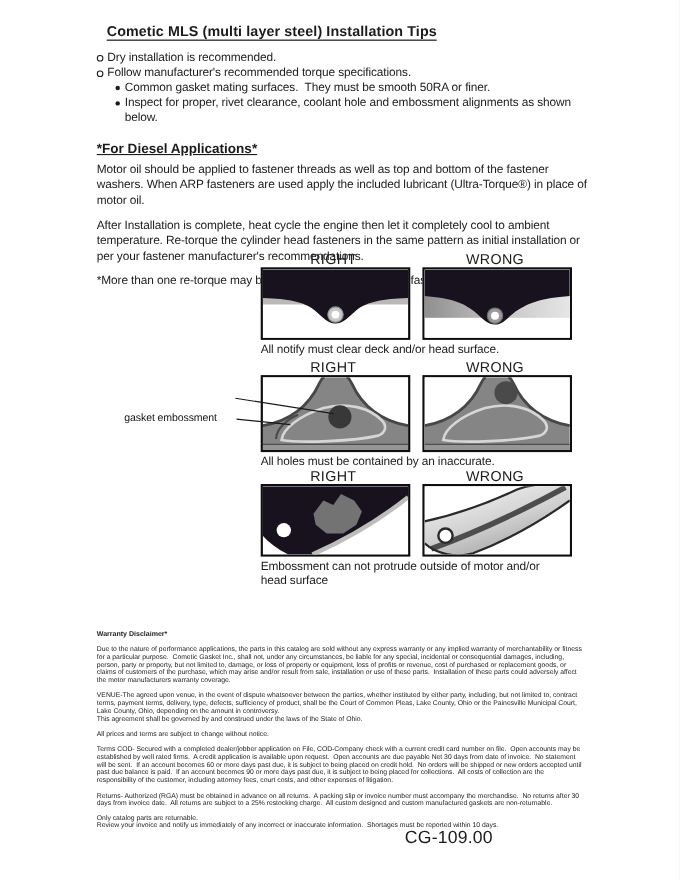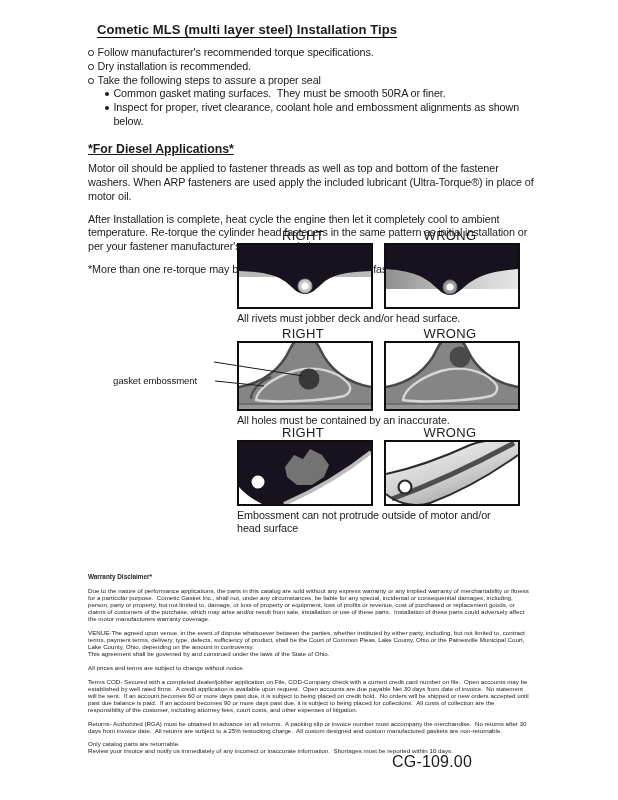--- a/index.html
+++ b/index.html
@@ -50,42 +50,38 @@
   .deck{fill:#ffffff;}
   .hole{fill:var(--hole,#383838);}
   .emboss-line{stroke:var(--gray-light,#d6d6d6);stroke-width:2.4;fill:none;}
   .arc-dark{stroke:var(--gray-dark,#474747);fill:none;}
   .silver-arc{stroke:#bdbdbd;stroke-width:4;fill:none;}
   
   .disclaimer{position:absolute;left:88px;top:573px;width:442px;font-size:6.2px;line-height:7.1px;letter-spacing:0;color:#222;}
   .disc-head{font-weight:bold;font-size:6.4px;margin-bottom:7px;}
   .disc-para{margin-bottom:6.5px;}
   
-  .page-code{position:absolute;left:392px;top:753px;font-size:16px;letter-spacing:0.2px;color:#1b1b1b;}
+  .page-code{position:absolute;left:368px;top:753px;font-size:16px;letter-spacing:0.2px;color:#1b1b1b;}
 </style>
 </head>
 <body>
 
 <div class="page">
 
   <div class="head-block">
     <div class="doc-title">Cometic MLS (multi layer steel) Installation Tips</div>
 
     <div class="tips">
       <div class="bullet-row">
         <span class="marker-open"></span>
-        <span class="pre">Follow manufacturer's recommended torque specifications.</span>
+        <span class="pre">Dry installation is recommended.</span>
       </div>
       <div class="bullet-row">
         <span class="marker-open"></span>
-        <span class="pre">Dry installation is recommended.</span>
-      </div>
-      <div class="bullet-row">
-        <span class="marker-open"></span>
-        <span class="pre">Take the following steps to assure a proper seal</span>
+        <span class="pre">Follow manufacturer's recommended torque specifications.</span>
       </div>
       <div class="bullet-row sub">
         <span class="marker-filled"></span>
         <span class="pre">Common gasket mating surfaces.  They must be smooth 50RA or finer.</span>
       </div>
       <div class="bullet-row sub">
         <span class="marker-filled"></span>
         <span class="pre">Inspect for proper, rivet clearance, coolant hole and embossment alignments as shown below.</span>
       </div>
     </div>
@@ -125,21 +121,21 @@
           <rect x="0" y="24" width="132" height="20" fill="url(#grad1)"></rect>
           <rect class="deck" y="44" width="132" height="18"></rect>
           <path class="ink" d="M0,0 H132 V24 C106,26 95,30 83,38 C75,44 71,50 64,50 C57,50 53,45 45,38 C35,30 24,26 0,24 Z"></path>
           <g>
             <circle cx="64" cy="42" r="7" fill="#9a9a9a" stroke="#6f6f6f" stroke-width="1"></circle>
             <circle cx="64" cy="42" r="3.6" fill="#ffffff"></circle>
           </g>
         </svg>
       </div>
     </div>
-    <div class="fig-caption">All rivets must jobber deck and/or head surface.</div>
+    <div class="fig-caption">All notify must clear deck and/or head surface.</div>
   </div>
 
   <div class="fig" style="top:326px;">
     <div class="anno anno-emboss">gasket embossment</div>
     <svg class="leader-svg" width="95" height="35" viewBox="0 0 95 35">
       <line x1="2" y1="6" x2="91" y2="20" stroke="#1a1a1a" stroke-width="1"></line>
       <line x1="3" y1="25" x2="52" y2="30" stroke="#1a1a1a" stroke-width="1"></line>
     </svg>
     <div class="fig-cols">
       <div class="fig-col">

